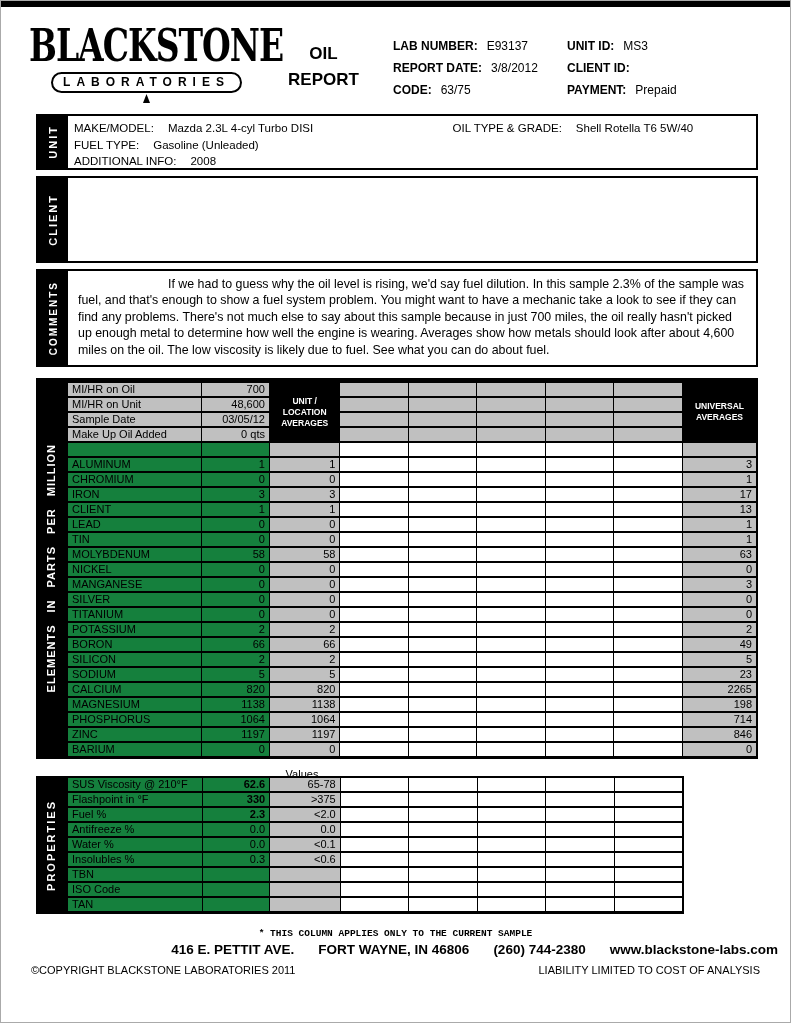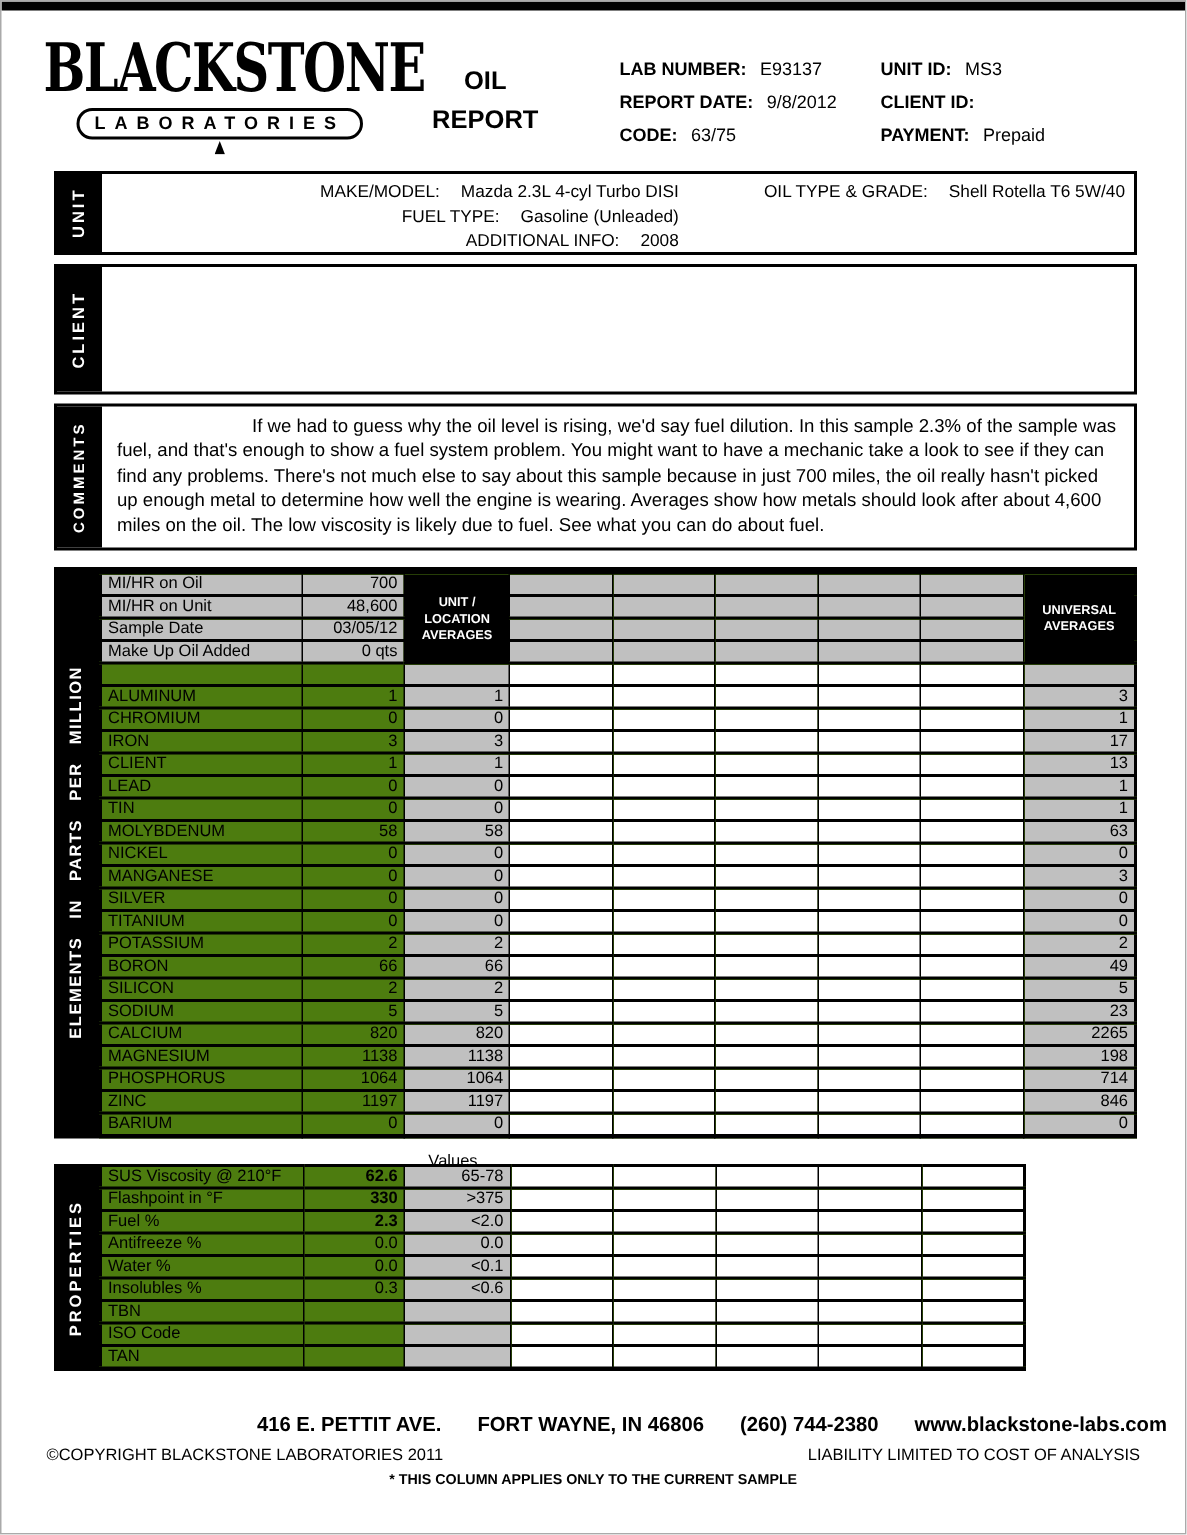--- a/index.html
+++ b/index.html
@@ -19,50 +19,50 @@
   .logo-pill {
     display:inline-block; border:2px solid #000; border-radius:14px; padding:0 10px;
     font-weight:bold; font-size:12px; letter-spacing:6px; margin-top:14px; line-height:17px;
   }
   .logo-drop { width:7px; height:9px; background:#000; margin:1px auto 0;
     clip-path:polygon(50% 0, 100% 100%, 0 100%); }
   .report-title {
     position:absolute; left:270px; top:40px; width:105px; text-align:center;
     font-size:17px; font-weight:bold; line-height:26px;
   }
-  .info-col { position:absolute; top:37px; font-size:12px;margin-left:20px; }
+  .info-col { position:absolute; top:37px; font-size:12px; }
   .info-col1 { left:392px; }
   .info-col2 { left:566px; }
   .info-row { height:22px; line-height:16px; white-space:nowrap; }
   .info-row b { font-weight:bold; }
   .info-row .v { margin-left:9px; font-weight:normal; }
 
   
   .box { position:absolute; left:35px; width:722px; display:flex; border:2px solid #000; box-sizing:border-box; background:#fff; }
   .side { width:30px; background:#000; color:#fff; display:flex; align-items:center; justify-content:center; flex:none; }
   .vtext { writing-mode:vertical-rl; transform:rotate(180deg); font-weight:bold; letter-spacing:2px; font-size:11px; white-space:nowrap; }
   .box-content { flex:1; }
 
   .unit-box { top:113px; height:56px; }
   .unit-content { display:flex; padding:4px 6px 0 6px; font-size:11.5px; }
   .unit-col-left { width:56%; }
   .unit-col-right { width:44%; }
-  .u-row { line-height:16.5px; white-space:nowrap;text-align:right; }
+  .u-row { line-height:16.5px; white-space:nowrap; }
   .u-row .v { margin-left:14px; }
 
   .client-box { top:175px; height:87px; }
 
   .comments-box { top:268px; height:98px; }
   .comments-text { padding:5px 10px 0 10px; font-size:12.4px; line-height:16.4px; text-indent:90px; }
 
   
   .tbl-wrap { position:absolute; left:35px; display:flex; }
   .elements-wrap { top:377px; }
   .properties-wrap { top:775px; }
-  table { border-collapse:collapse; table-layout:fixed; background:#4d7c0f; }
+  table { border-collapse:collapse; table-layout:fixed; background:#15803d; }
   .elements-table { width:692px; border:2px solid #000; border-top:5px solid #000; border-bottom:3px solid #000; }
   .properties-table { width:618px; border:2px solid #000; border-bottom:3px solid #000; }
   td {
     border:1px solid #000; border-top-width:2px; border-bottom-width:2px;
     height:13px; line-height:13px; font-size:11px; padding:0 4px; overflow:hidden; white-space:nowrap;
   }
   .c-lbl { text-align:left; }
   .c-val { text-align:right; }
   .c-avg { text-align:right; background:#c0c0c0; }
   .c-uni { text-align:right; background:#c0c0c0; }
@@ -70,21 +70,21 @@
   .gray  { background:#c0c0c0; }
   .blackhead {
     background:#000; color:#fff; text-align:center; font-weight:bold;
     font-size:8.5px; line-height:11px; white-space:normal; padding:0 6px;
   }
   .bold { font-weight:bold; }
 
   .vsb-label { position:absolute; left:245px; top:747px; width:112px; text-align:center; font-size:11px; line-height:13px;margin-top:20px; }
 
   
-  .footnote { position:absolute; top:980px; left:0; width:100%; text-align:center; font-size:9.5px; font-weight:bold; }
+  .footnote { position:absolute; top:927px; left:0; width:100%; text-align:center; font-size:9.5px; font-weight:bold;font-family:Liberation Mono, monospace; }
   .address-line { position:absolute; top:941px; left:0; width:100%; text-align:right; font-size:13.5px; font-weight:bold; }
   .address-line span { margin:0 12px; white-space:nowrap; }
   .copyright-line { position:absolute; top:963px; left:30px; right:30px; display:flex; justify-content:space-between; font-size:11px; }
 </style>
 </head>
 <body>
 
 <div class="page">
   <div class="topbar"></div>
 
@@ -97,21 +97,21 @@
   <div class="report-title">
     <div>OIL</div>
     <div>REPORT</div>
   </div>
 
   <div class="info-col info-col1">
     <div class="info-row">
       <b>LAB NUMBER:</b><span class="v">E93137</span>
     </div>
     <div class="info-row">
-      <b>REPORT DATE:</b><span class="v">9/8/2012</span>
+      <b>REPORT DATE:</b><span class="v">3/8/2012</span>
     </div>
     <div class="info-row">
       <b>CODE:</b><span class="v">63/75</span>
     </div>
   </div>
 
   <div class="info-col info-col2">
     <div class="info-row">
       <b>UNIT ID:</b><span class="v">MS3</span>
     </div>

